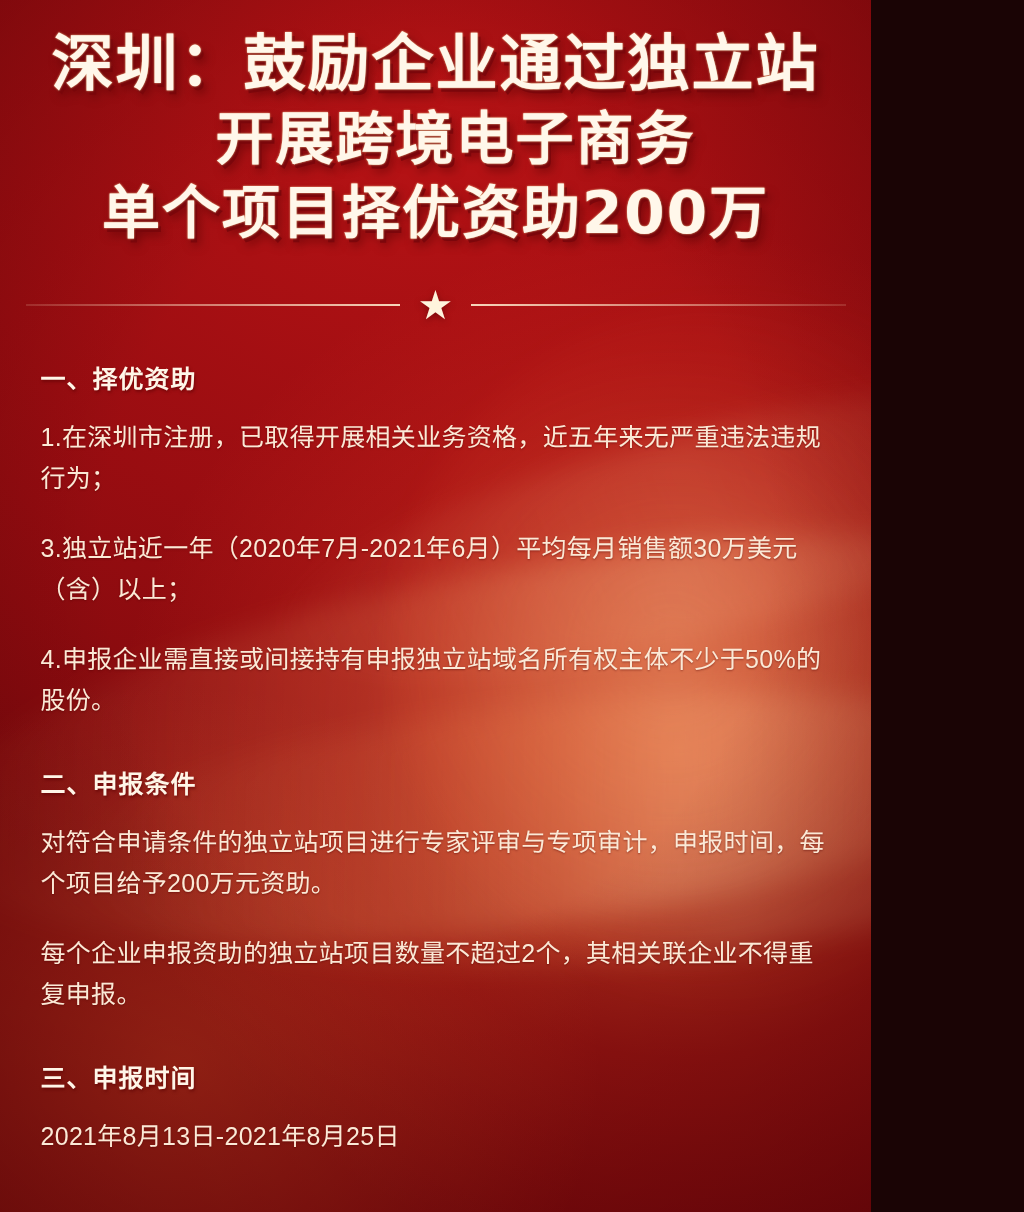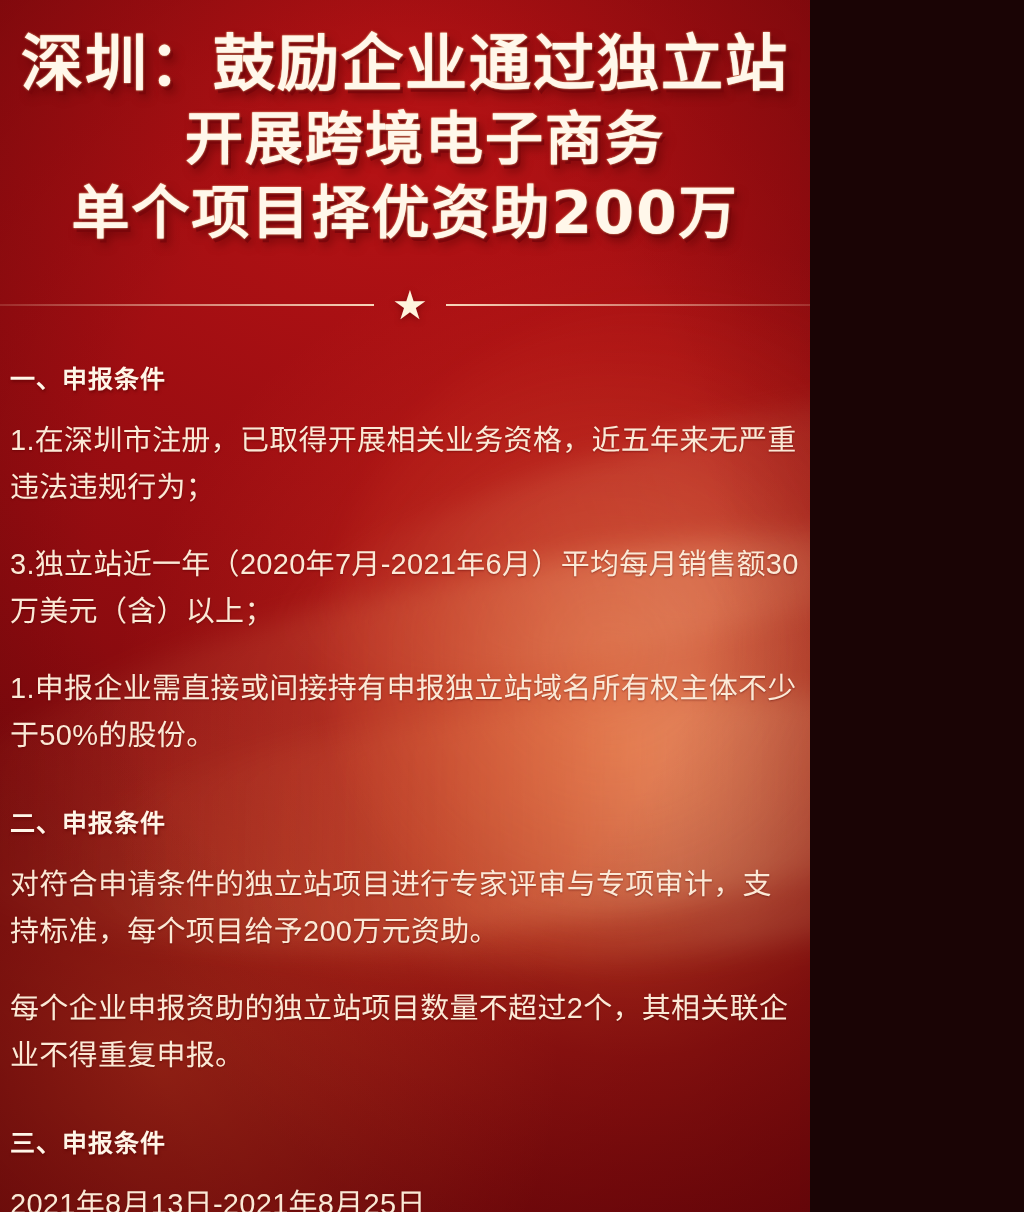--- a/index.html
+++ b/index.html
@@ -9,21 +9,21 @@
   }
   body {
     width: 1024px;
     height: 1212px;
     overflow: hidden;
     font-family: "Liberation Sans", "DejaVu Sans", sans-serif;
   }
 
   #poster {
     position: relative;
-    width: 810px;
+    width: 871px;
     height: 1212px;
     overflow: hidden;
     background:
       radial-gradient(ellipse 90% 60% at 78% 62%, rgba(255,120,60,0.55) 0%, rgba(255,70,40,0.18) 42%, rgba(180,20,20,0.0) 72%),
       radial-gradient(ellipse 70% 45% at 20% 88%, rgba(255,110,50,0.30) 0%, rgba(190,25,25,0.0) 70%),
       radial-gradient(ellipse 120% 70% at 50% 6%, rgba(190,20,22,0.95) 0%, rgba(150,12,16,0.9) 55%, rgba(120,8,12,1) 100%),
       linear-gradient(170deg, #a40f14 0%, #9c0d12 18%, #b3161a 38%, #c21d1c 55%, #a61113 78%, #8d0a0e 100%);
   }
 
   
@@ -125,21 +125,21 @@
   .section-title {
     font-size: 25px;
     font-weight: 700;
     letter-spacing: 1px;
     color: #fff6e8;
     margin: 0 0 22px 0;
     text-shadow: 1px 2px 3px rgba(90,0,4,0.6);
   }
   .section-title.spaced { margin-top: 44px; }
   .para {
-    font-size: 29px;
+    font-size: 25px;
     line-height: 1.62;
     margin: 0 0 30px 0;
     color: #fbe9d6;
     text-shadow: 0 1px 2px rgba(80,0,4,0.45);
     letter-spacing: .3px;
   }
   .para:last-child { margin-bottom: 0; }
 </style>
 </head>
 <body>
@@ -159,26 +159,26 @@
   </div>
 
   <div class="divider">
     <div class="rule left"></div>
     <div class="star">★</div>
     <div class="rule right"></div>
   </div>
 
   <div class="content">
 
-    <h2 class="section-title">一、申报条件</h2>
+    <h2 class="section-title">一、择优资助</h2>
     <p class="para">1.在深圳市注册，已取得开展相关业务资格，近五年来无严重违法违规行为；</p>
     <p class="para">3.独立站近一年（2020年7月-2021年6月）平均每月销售额30万美元（含）以上；</p>
-    <p class="para">1.申报企业需直接或间接持有申报独立站域名所有权主体不少于50%的股份。</p>
+    <p class="para">4.申报企业需直接或间接持有申报独立站域名所有权主体不少于50%的股份。</p>
 
     <h2 class="section-title spaced">二、申报条件</h2>
-    <p class="para">对符合申请条件的独立站项目进行专家评审与专项审计，支持标准，每个项目给予200万元资助。</p>
+    <p class="para">对符合申请条件的独立站项目进行专家评审与专项审计，申报时间，每个项目给予200万元资助。</p>
     <p class="para">每个企业申报资助的独立站项目数量不超过2个，其相关联企业不得重复申报。</p>
 
-    <h2 class="section-title spaced">三、申报条件</h2>
+    <h2 class="section-title spaced">三、申报时间</h2>
     <p class="para">2021年8月13日-2021年8月25日</p>
 
   </div>
 </div>
 
 </body></html>

